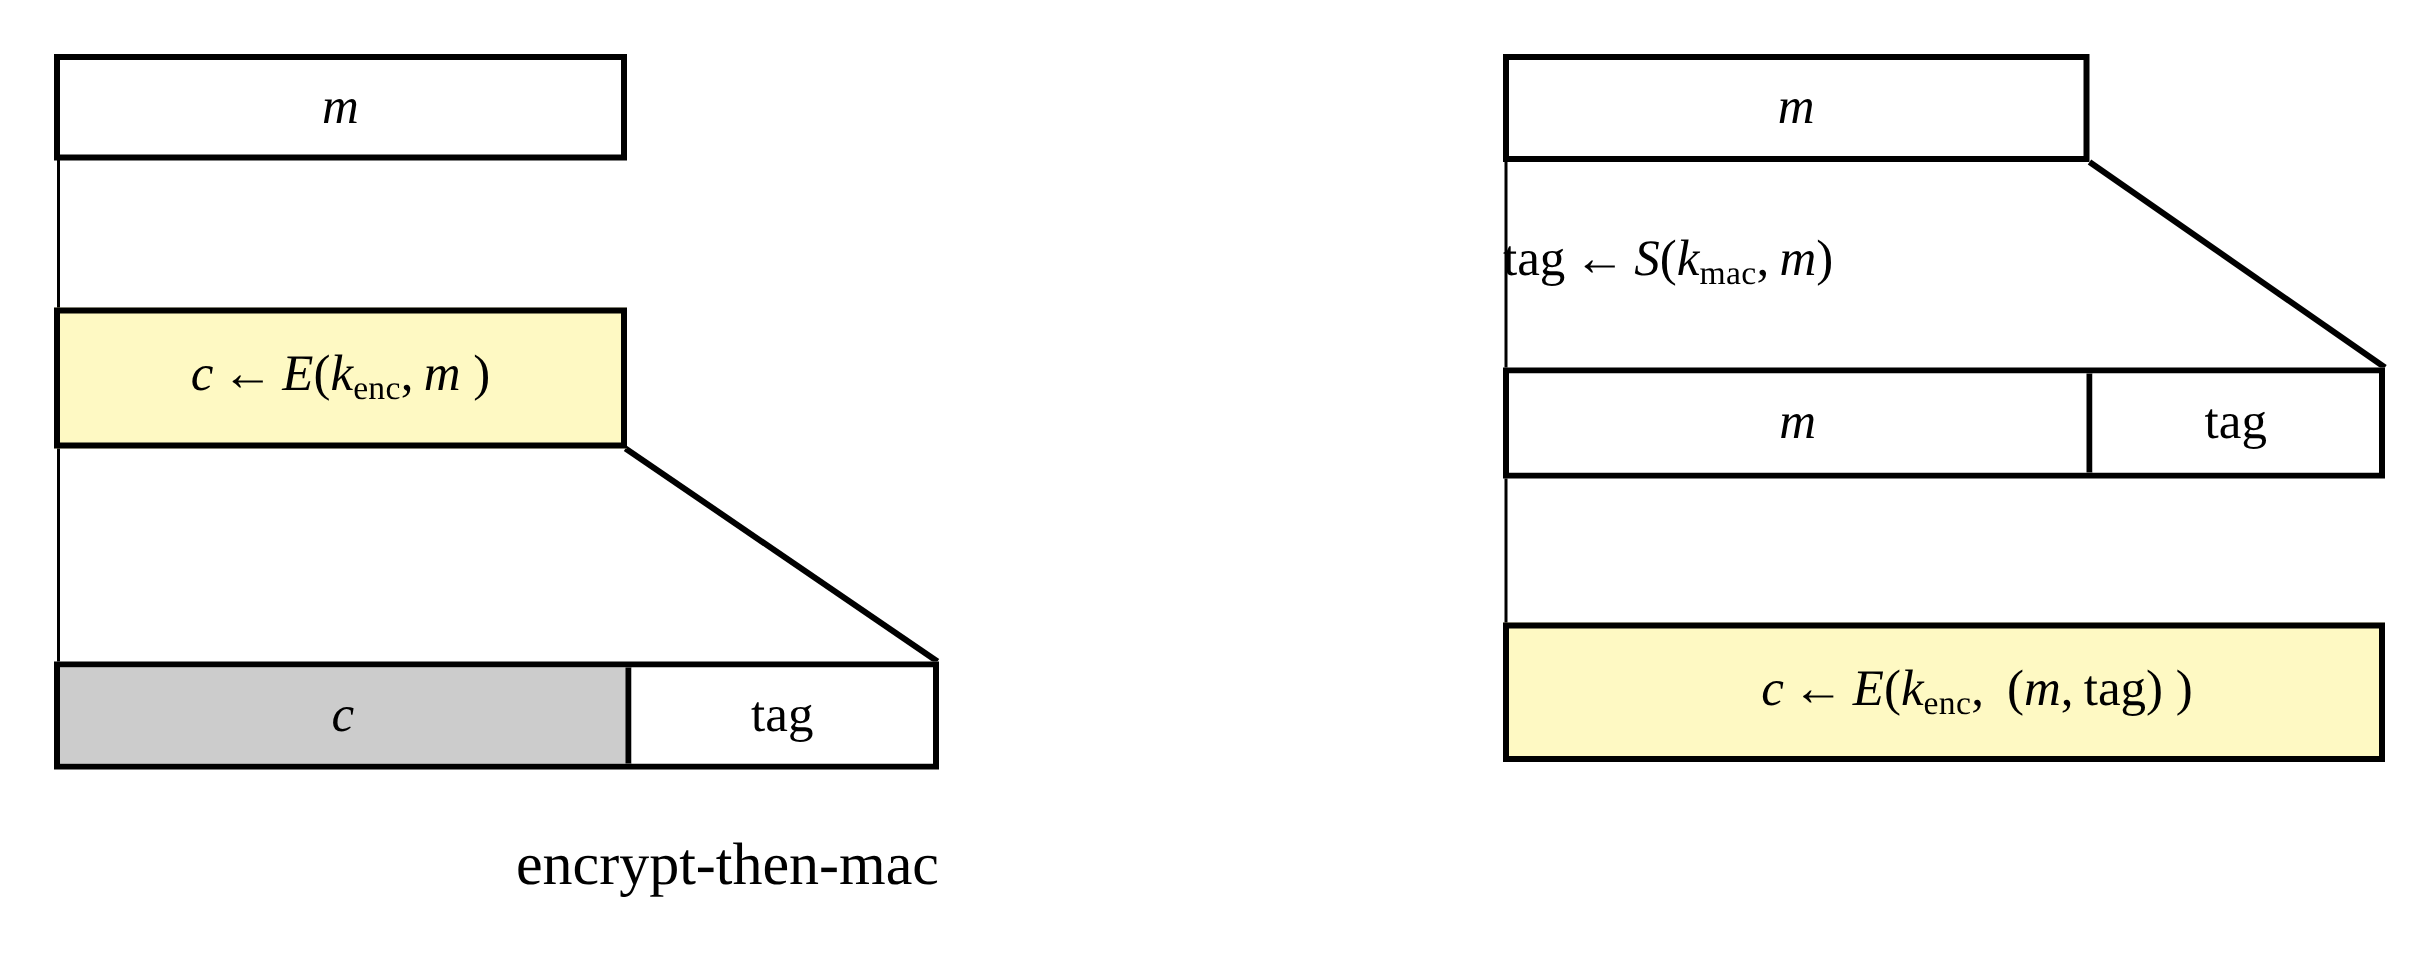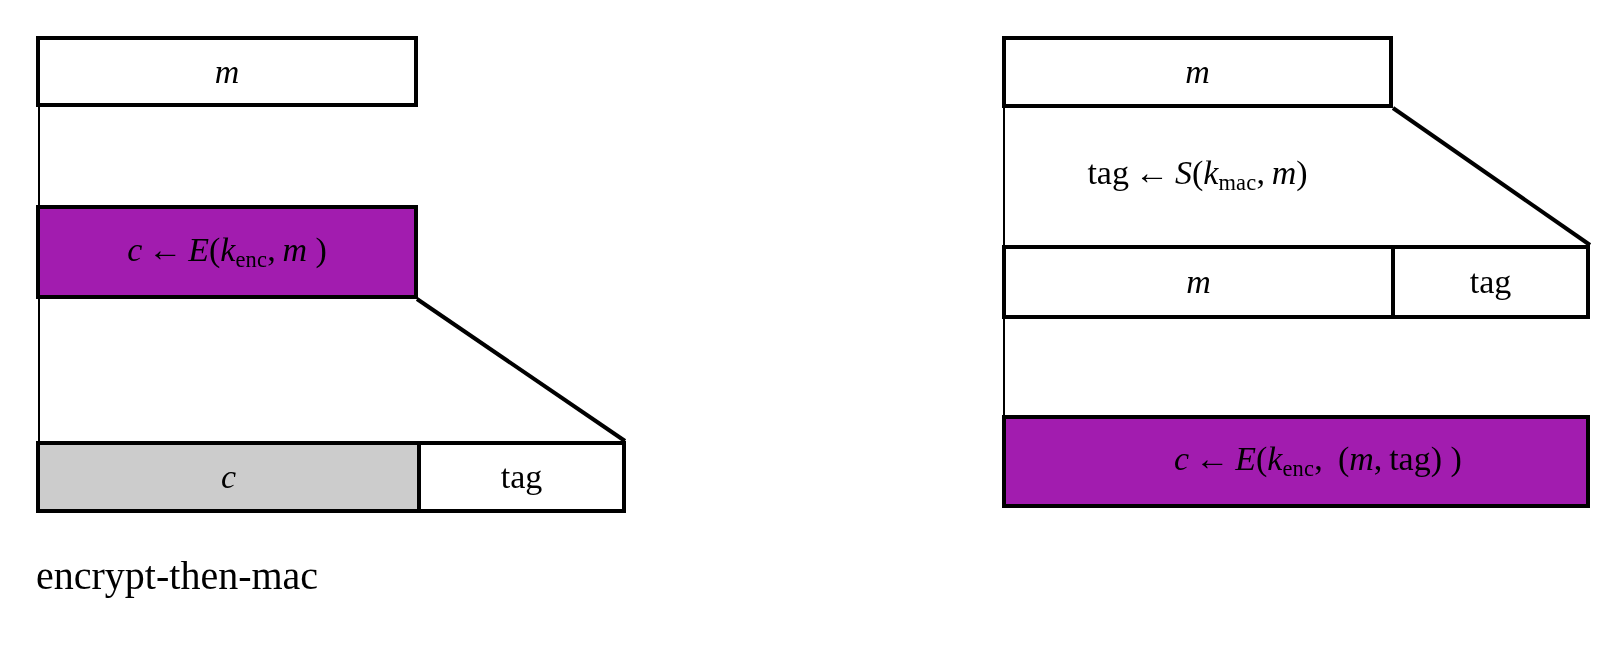--- a/index.html
+++ b/index.html
@@ -36,21 +36,21 @@
   
   .box {
     position: absolute;
     box-sizing: border-box;
     border: 4px solid #000000;
     background: #ffffff;
     display: flex;
     align-items: center;
     justify-content: center;
   }
-  .box.shaded { background: #a21caf; }
+  .box.shaded { background: #fef9c3; }
 
   
   .splitbox {
     position: absolute;
     box-sizing: border-box;
     border: 4px solid #000000;
     background: #ffffff;
     display: flex;
     align-items: stretch;
   }
@@ -62,21 +62,21 @@
     background: #ffffff;
   }
   .cell.shaded { background: #cccccc; }
   .cell.divider-right { border-right: 4px solid #000000; }
 
   
   .freelabel {
     position: absolute;
     display: flex;
     align-items: center;
-    justify-content: center;
+    justify-content: flex-start;
     text-align: center;
   }
 
   
   .vstem {
     position: absolute;
     background: #000000;
     width: 2px;
   }
 
@@ -126,21 +126,21 @@
     font-size: 34px;
     line-height: 1;
   }
 
   .caption {
     position: absolute;
     font-family: "Liberation Serif", "DejaVu Serif", serif;
     font-style: normal;
     font-size: 40px;
     line-height: 1;
-    text-align: left;
+    text-align: right;
     white-space: nowrap;
   }
 
   
   .l-m        { left: 36px;  top: 36px;  width: 382px; height: 71px; }
   .l-enc      { left: 36px;  top: 205px; width: 382px; height: 94px; }
   .l-stem-a   { left: 38px;  top: 105px; height: 102px; }
   .l-stem-b   { left: 38px;  top: 297px; height: 146px; }
   .l-tagline  { left: 36px;  top: 330px; width: 382px; height: 70px; }
   .l-out      { left: 36px;  top: 441px; width: 590px; height: 72px; }

